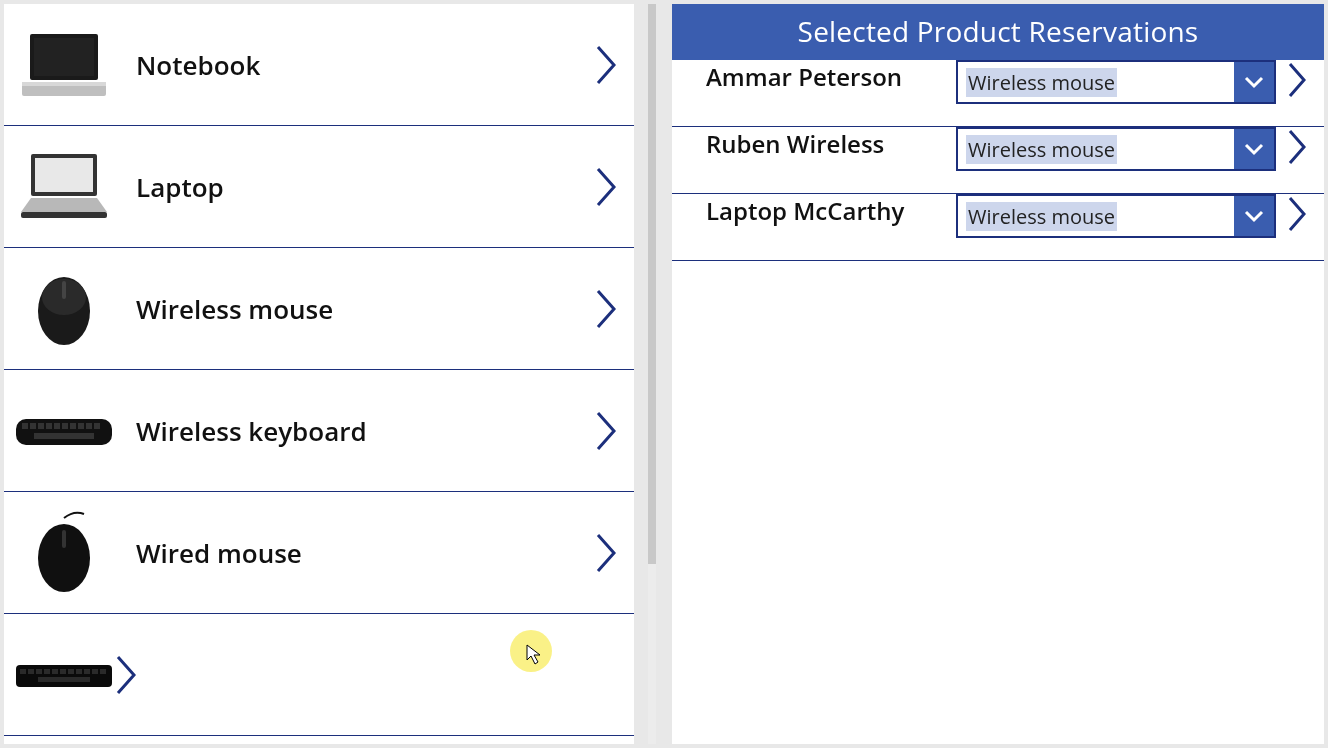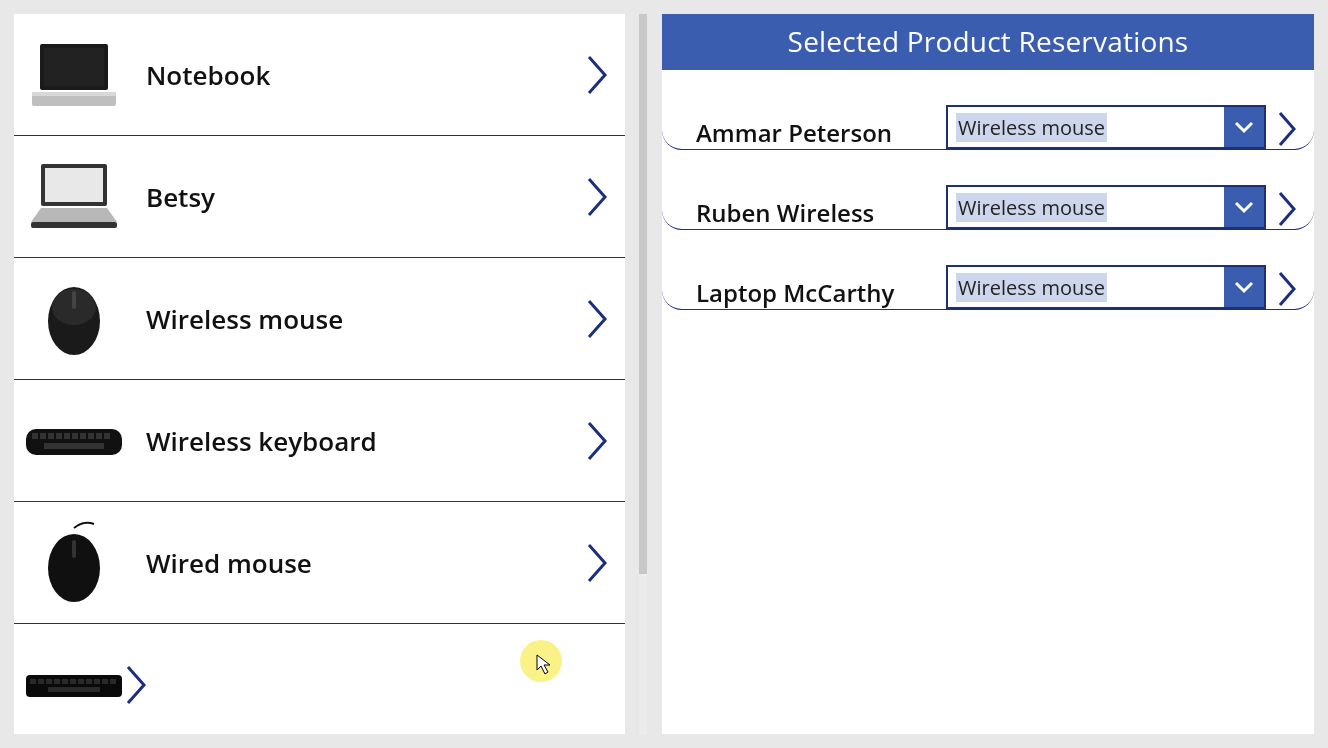--- a/index.html
+++ b/index.html
@@ -1,35 +1,35 @@
 <!DOCTYPE html>
 <html><head>
 <meta charset="utf-8">
 <style>
   * { box-sizing: border-box; margin: 0; padding: 0; }
   html, body { width: 1328px; height: 748px; font-family: "Segoe UI", "Open Sans", Arial, sans-serif; background: #e8e8e8; overflow: hidden; }
-  .app { display: flex; width: 100%; height: 100%; padding: 14px; gap: 12px; }
+  .app { display: flex; width: 100%; height: 100%; padding: 4px; gap: 12px; }
   .panel-left, .panel-right { background: #fff; height: 100%; }
   .panel-left { width: 640px; overflow-y: auto; position: relative; }
   .divider { width: 14px; background: #e8e8e8; position: relative; }
   .scroll-track { position: absolute; left: 2px; top: 0; width: 8px; height: 100%; background: #ececec; }
   .scroll-thumb { position: absolute; left: 2px; top: 0; width: 8px; height: 560px; background: #c8c8c8; border-radius: 0; }
   .panel-right { flex: 1; }
 
   
   .product-row { display: flex; align-items: center; height: 122px; padding: 0 14px 0 10px; border-bottom: 1px solid #1c2f7c; cursor: pointer; }
   .product-row:first-child { border-top: none; }
   .product-thumb { width: 100px; height: 90px; display: flex; align-items: center; justify-content: center; flex-shrink: 0; }
   .product-label { flex: 1; font-size: 26px; font-weight: 600; color: #111; padding-left: 22px; }
   .chevron { flex-shrink: 0; }
   .chevron svg { display: block; }
 
   
   .section-header { background: #3a5daf; color: #fff; font-size: 28px; font-weight: 500; text-align: center; padding: 8px 0 10px; letter-spacing: .2px; }
-  .res-row { display: flex; align-items: flex-end; height: 80px; padding: 0 14px 0 34px; border-bottom: 1px solid #1c2f7c; border-radius: 20px; }
+  .res-row { display: flex; align-items: flex-start; height: 67px; padding: 0 14px 0 34px; border-bottom: 1px solid #1c2f7c; }
   .res-name { flex: 0 0 250px; font-size: 24px; font-weight: 600; color: #111; }
   .select-wrap { flex: 0 0 320px; height: 44px; border: 2px solid #1c2f7c; display: flex; align-items: stretch; background: #fff; }
   .select-value { flex: 1; display: flex; align-items: center; padding: 0 8px; font-size: 20px; color: #222; }
   .select-value span { background: #cdd6ec; padding: 1px 2px; }
   .select-caret { width: 40px; background: #3a5daf; display: flex; align-items: center; justify-content: center; }
   .res-arrow { margin-left: 10px; }
 
   .gap { height: 40px; }
 
   
@@ -62,21 +62,21 @@
 
     <div class="product-row">
       <div class="product-thumb">
         <svg width="94" height="70" viewBox="0 0 94 70">
           <rect x="14" y="2" width="66" height="42" rx="2" fill="#333"></rect>
           <rect x="18" y="6" width="58" height="34" fill="#e8e8e8"></rect>
           <polygon points="4,60 90,60 80,46 14,46" fill="#b8b8b8"></polygon>
           <rect x="4" y="60" width="86" height="6" rx="2" fill="#333"></rect>
         </svg>
       </div>
-      <div class="product-label">Betsy</div>
+      <div class="product-label">Laptop</div>
       <div class="chevron">
         <svg width="26" height="44">
             <polyline points="4,4 20,22 4,40" fill="none" stroke="#1c2f7c" stroke-width="3"></polyline>
           </svg>
       </div>
     </div>
 
     <div class="product-row">
       <div class="product-thumb">
         <svg width="70" height="80" viewBox="0 0 70 80">

